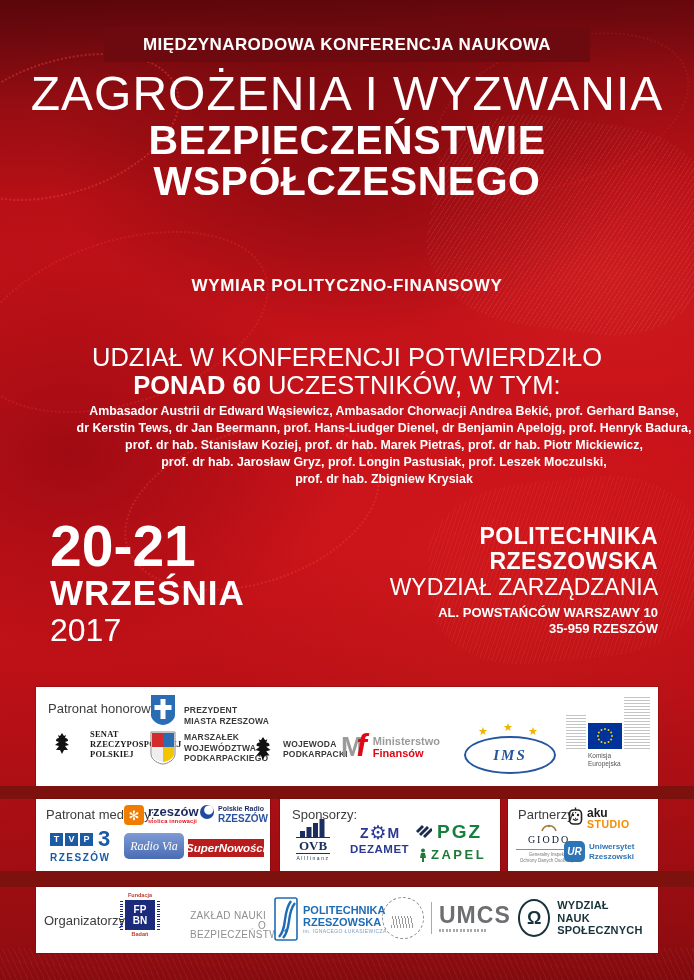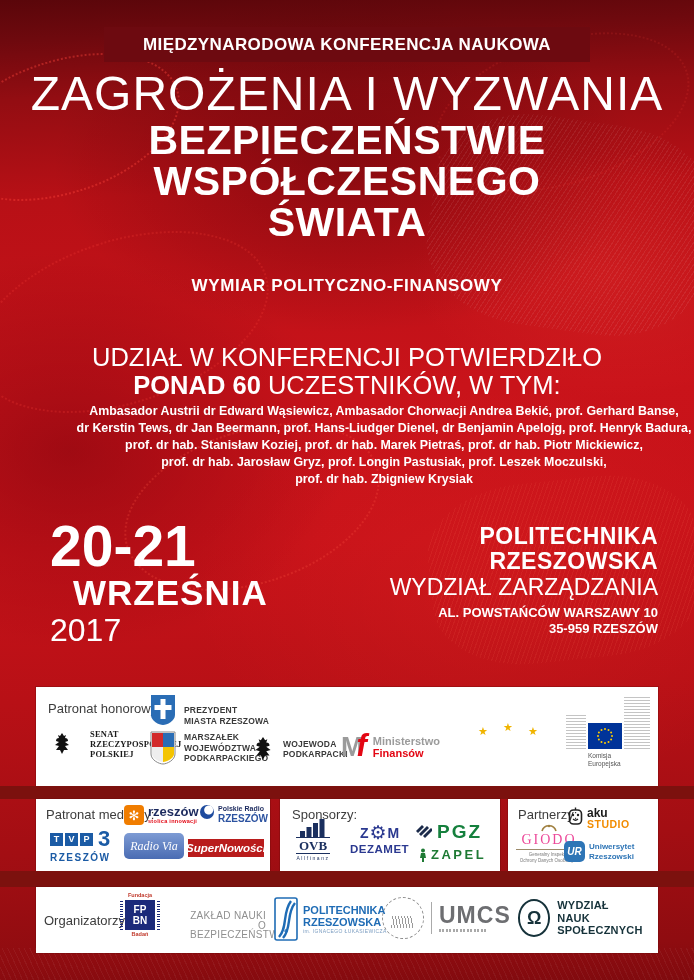--- a/index.html
+++ b/index.html
@@ -23,21 +23,21 @@
   .title-bold{position:absolute;left:0;top:120px;width:100%;text-align:center;font-size:41px;font-weight:700;line-height:41px;letter-spacing:.5px;}
   .title-bold span{display:block;}
   .subtitle{position:absolute;left:0;top:276px;width:100%;text-align:center;font-size:17px;font-weight:700;letter-spacing:.6px;}
   .confirm1{position:absolute;left:0;top:343px;width:100%;text-align:center;font-size:25.5px;font-weight:400;}
   .confirm2{position:absolute;left:0;top:371px;width:100%;text-align:center;font-size:25.5px;font-weight:400;}
   .confirm2 .b{font-weight:800;}
   .participants{position:absolute;left:0;top:403px;width:100%;text-align:center;font-size:12.4px;font-weight:700;line-height:17px;padding-left:37px;}
   .participants div{white-space:nowrap;}
   .date-block{position:absolute;left:50px;top:518px;}
   .date-days{font-size:57px;font-weight:800;line-height:56px;}
-  .date-month{font-size:35px;font-weight:700;line-height:38px;letter-spacing:1px;margin-left:23px;}
+  .date-month{font-size:35px;font-weight:700;line-height:38px;letter-spacing:1px;}
   .date-year{font-size:32px;font-weight:400;line-height:36px;}
   .venue-block{position:absolute;right:36px;top:524px;text-align:right;}
   .venue1,.venue2{font-size:23px;font-weight:700;line-height:25px;letter-spacing:.5px;}
   .venue3{font-size:23px;font-weight:400;line-height:27px;}
   .addr{font-size:13px;font-weight:700;line-height:16px;margin-top:4px;}
   
   .panel{position:absolute;background:#fff;outline:1px solid rgba(110,8,8,.35);color:#222;}
   .band{position:absolute;left:0;width:694px;background:#7c110e;}
   .sec-label{position:absolute;font-size:13px;color:#3c3c3c;}
   .abs{position:absolute;}
@@ -85,21 +85,21 @@
   .dez-l{font-size:14px;font-weight:800;color:#2b3990;}
   .dez-gear{font-size:19px;color:#2b3990;line-height:19px;}
   .dez-name{font-size:11.5px;font-weight:800;color:#2b3990;letter-spacing:.5px;margin-top:1px;}
   .pgz{display:flex;align-items:center;gap:5px;font-size:19px;font-weight:800;color:#15803d;letter-spacing:2px;}
   .zapel{display:flex;align-items:center;gap:3px;font-size:13px;font-weight:800;color:#1e7a34;letter-spacing:2.5px;}
   
   .aku{display:flex;gap:4px;align-items:flex-start;}
   .aku-name{font-size:12px;font-weight:800;color:#1a1a1a;line-height:12px;}
   .aku-sub{font-size:10.5px;font-weight:800;color:#f28c00;letter-spacing:.5px;line-height:11px;}
   .giodo{display:flex;flex-direction:column;align-items:center;}
-  .giodo-name{font-family:"Liberation Serif",serif;font-size:14px;color:#ec4899;letter-spacing:2px;line-height:15px;}
+  .giodo-name{font-family:"Liberation Serif",serif;font-size:10px;color:#0f172a;letter-spacing:2px;line-height:15px;}
   .giodo-hr{width:66px;height:1px;background:#9b8a6a;margin:2px 0;}
   .giodo-sub{font-size:4.5px;color:#7a7a7a;line-height:5.5px;text-align:center;}
   .ur{display:flex;gap:4px;align-items:center;}
   .ur-sq{width:21px;height:21px;border-radius:5px;background:#2e75b6;color:#fff;font-weight:800;font-style:italic;font-size:10px;display:flex;align-items:center;justify-content:center;}
   .ur-t{font-size:8px;color:#2e75b6;font-weight:700;line-height:9.5px;}
   
   .fpbn{display:flex;flex-direction:column;align-items:center;}
   .fpbn-top,.fpbn-bottom{font-size:5.5px;font-weight:700;color:#c0392b;line-height:7px;}
   .fpbn-mid{display:flex;align-items:center;gap:2px;margin:1px 0;}
   .fpbn-side{width:3px;height:30px;background:repeating-linear-gradient(0deg,#1b2a7a 0 1px,transparent 1px 2.5px);}
@@ -134,21 +134,20 @@
   <div class="hatch" style="left:430px;top:480px;width:270px;height:180px;transform:rotate(-6deg);background:repeating-linear-gradient(115deg,rgba(255,120,90,.10) 0 1px,transparent 1px 4px);"></div>
   <div class="hatch" style="left:0;top:948px;width:694px;height:32px;border-radius:0;background:repeating-linear-gradient(65deg,rgba(255,255,255,.05) 0 1px,transparent 1px 5px);"></div>
 
   <div class="kicker">
     <span>MIĘDZYNARODOWA KONFERENCJA NAUKOWA</span>
   </div>
   <div class="title-light">ZAGROŻENIA I WYZWANIA</div>
   <div class="title-bold">
     <span>BEZPIECZEŃSTWIE</span>
     <span>WSPÓŁCZESNEGO</span>
-    <span>ŚWIATA</span>
   </div>
   <div class="subtitle">WYMIAR POLITYCZNO-FINANSOWY</div>
 
   <div class="confirm1">UDZIAŁ W KONFERENCJI POTWIERDZIŁO</div>
   <div class="confirm2"><span class="b">PONAD 60</span><span> UCZESTNIKÓW, W TYM:</span></div>
 
   <div class="participants">
     <div>Ambasador Austrii dr Edward Wąsiewicz, Ambasador Chorwacji Andrea Bekić, prof. Gerhard Banse,</div>
     <div>dr Kerstin Tews, dr Jan Beermann, prof. Hans-Liudger Dienel, dr Benjamin Apelojg, prof. Henryk Badura,</div>
     <div>prof. dr hab. Stanisław Koziej, prof. dr hab. Marek Pietraś, prof. dr hab. Piotr Mickiewicz,</div>
@@ -226,20 +225,23 @@
       <div>
         <div class="mf-t1">Ministerstwo</div>
         <div class="mf-t2">Finansów</div>
       </div>
     </div>
 
     <div class="abs ims" style="left:428px;top:34px;">
       <span class="ims-star" style="left:14px;top:4px;">★</span>
       <span class="ims-star" style="left:39px;top:0;">★</span>
       <span class="ims-star" style="left:64px;top:4px;">★</span>
+      <div class="ims-ellipse">
+          <span>IMS</span>
+        </div>
     </div>
 
     <div class="abs ke" style="left:530px;top:10px;">
       <div class="ke-row">
         <div class="finelines" style="width:20px;height:36px;"></div>
         <svg class="ke-flag" viewBox="0 0 34 26">
           <rect width="34" height="26" fill="#039"></rect>
           <g fill="#fc0">
             <circle cx="17" cy="6" r="1"></circle>
               <circle cx="20.5" cy="6.9" r="1"></circle>

